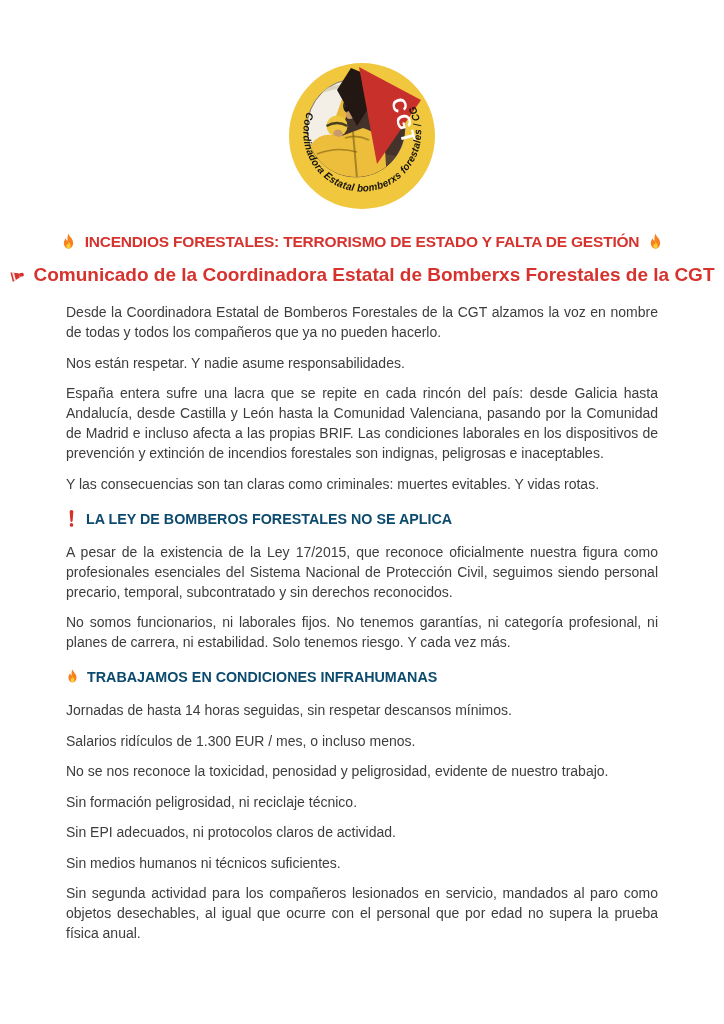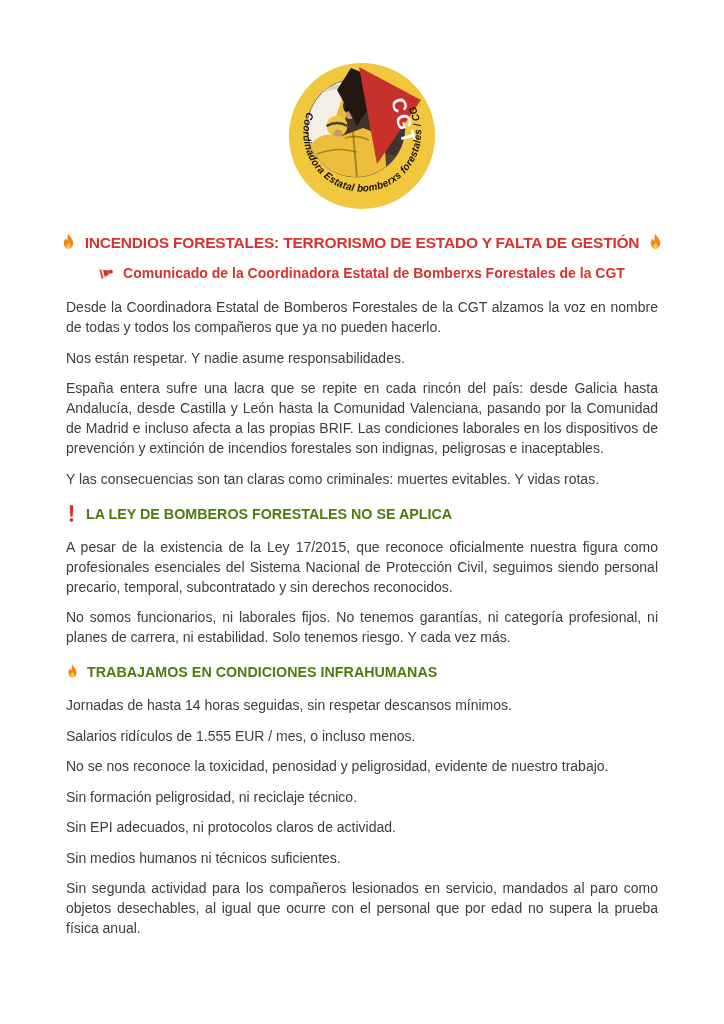--- a/index.html
+++ b/index.html
@@ -15,51 +15,50 @@
   .logo-row {
     display: flex;
     justify-content: center;
     padding-top: 62px;
   }
   .logo-svg { width: 150px; height: 150px; }
   .title-row {
     margin-top: 21px;
     display: flex;
     justify-content: center;
-    align-items: center;
     gap: 9px;
     color: #D6332E;
     font-weight: 700;
     font-size: 15.5px;
     letter-spacing: -0.2px;
     white-space: nowrap;
   }
   .subtitle-row {
     margin-top: 12px;
     display: flex;
     justify-content: center;
     align-items: center;
     gap: 7px;
     color: #D6332E;
     font-weight: 700;
-    font-size: 14px;
+    font-size: 19px;
     white-space: nowrap;
   }
   .content {
     margin: 16px 66px 0 66px;
     font-size: 14px;
     line-height: 20px;
     text-align: justify;
   }
   .content p { margin: 0 0 10.5px 0; }
   .section-heading {
     display: flex;
     align-items: center;
     gap: 8px;
-    color: #4d7c0f;
+    color: #0c4a6e;
     font-weight: 700;
     font-size: 14.3px;
     margin: 15px 0 13px 0;
     text-align: left;
   }
   .icon-flame-lg { width: 15px; height: 19px; flex: 0 0 auto; }
   .icon-flame-sm { width: 13px; height: 16px; flex: 0 0 auto; }
   .icon-mega { width: 17px; height: 17px; flex: 0 0 auto; }
   .icon-excl { width: 7px; height: 17px; flex: 0 0 auto; margin-left: 2px; margin-right: 3px; }
 </style>
@@ -149,21 +148,21 @@
     <p>No somos funcionarios, ni laborales fijos. No tenemos garantías, ni categoría profesional, ni planes de carrera, ni estabilidad. Solo tenemos riesgo. Y cada vez más.</p>
 
     <div class="section-heading">
       <svg class="icon-flame-sm" viewBox="0 0 20 24" aria-hidden="true">
         <path fill="#F5821F" d="M10 0c.7 4.5 6.2 6.6 6.2 12.6 0 4.4-3 7.6-6.2 7.6s-6.2-3.2-6.2-7.6c0-2.6 1.2-4.6 2.6-6.4.4 1.9 1.3 3 2.5 3.3C8.2 6.4 8.6 2.9 10 0z"></path>
         <path fill="#FDCB35" d="M10 10.3c.5 2.6 3 3.7 3 6.3 0 2.2-1.4 3.6-3 3.6s-3-1.4-3-3.6c0-1.4.6-2.4 1.4-3.4.2 1 .8 1.6 1.4 1.7-.2-1.8 0-3.2.2-4.6z"></path>
       </svg>
       <span>TRABAJAMOS EN CONDICIONES INFRAHUMANAS</span>
     </div>
     <p>Jornadas de hasta 14 horas seguidas, sin respetar descansos mínimos.</p>
-    <p>Salarios ridículos de 1.555 EUR / mes, o incluso menos.</p>
+    <p>Salarios ridículos de 1.300 EUR / mes, o incluso menos.</p>
     <p>No se nos reconoce la toxicidad, penosidad y peligrosidad, evidente de nuestro trabajo.</p>
     <p>Sin formación peligrosidad, ni reciclaje técnico.</p>
     <p>Sin EPI adecuados, ni protocolos claros de actividad.</p>
     <p>Sin medios humanos ni técnicos suficientes.</p>
     <p>Sin segunda actividad para los compañeros lesionados en servicio, mandados al paro como objetos desechables, al igual que ocurre con el personal que por edad no supera la prueba física anual.</p>
   </div>
 
 </div>
 
 </body></html>

